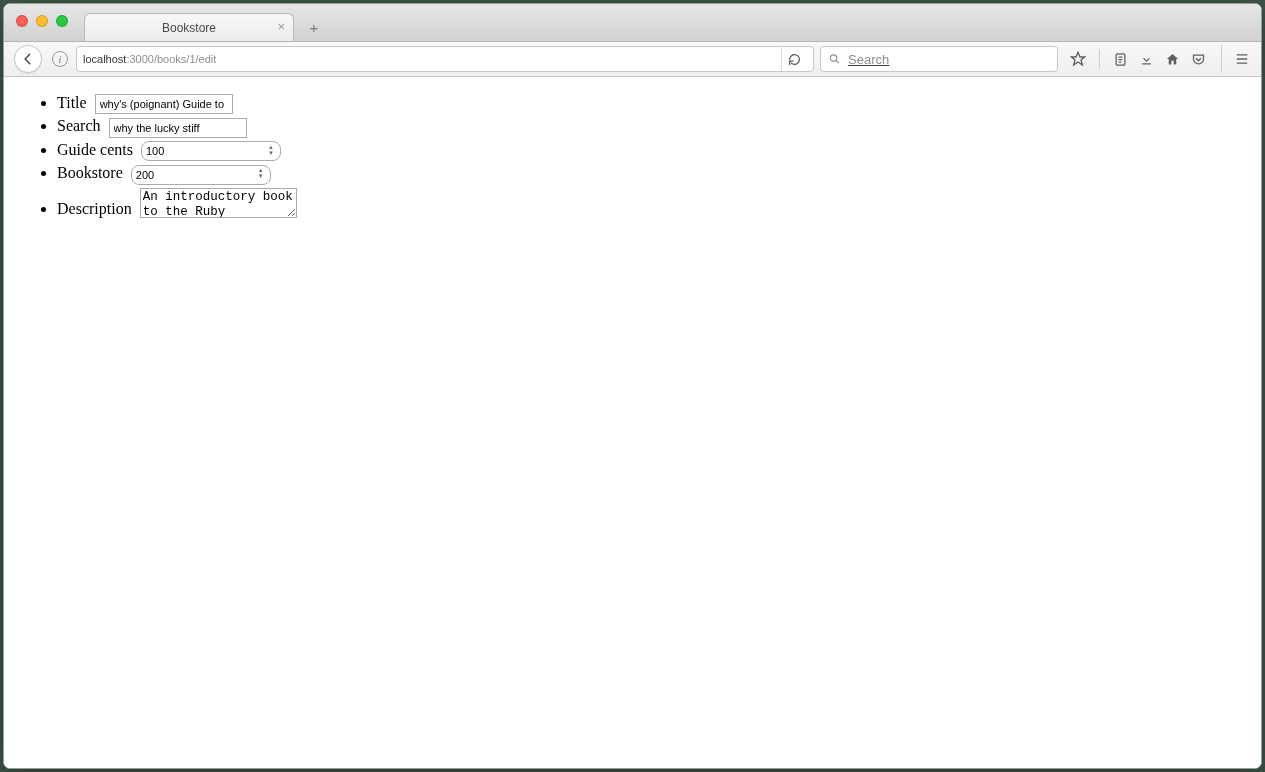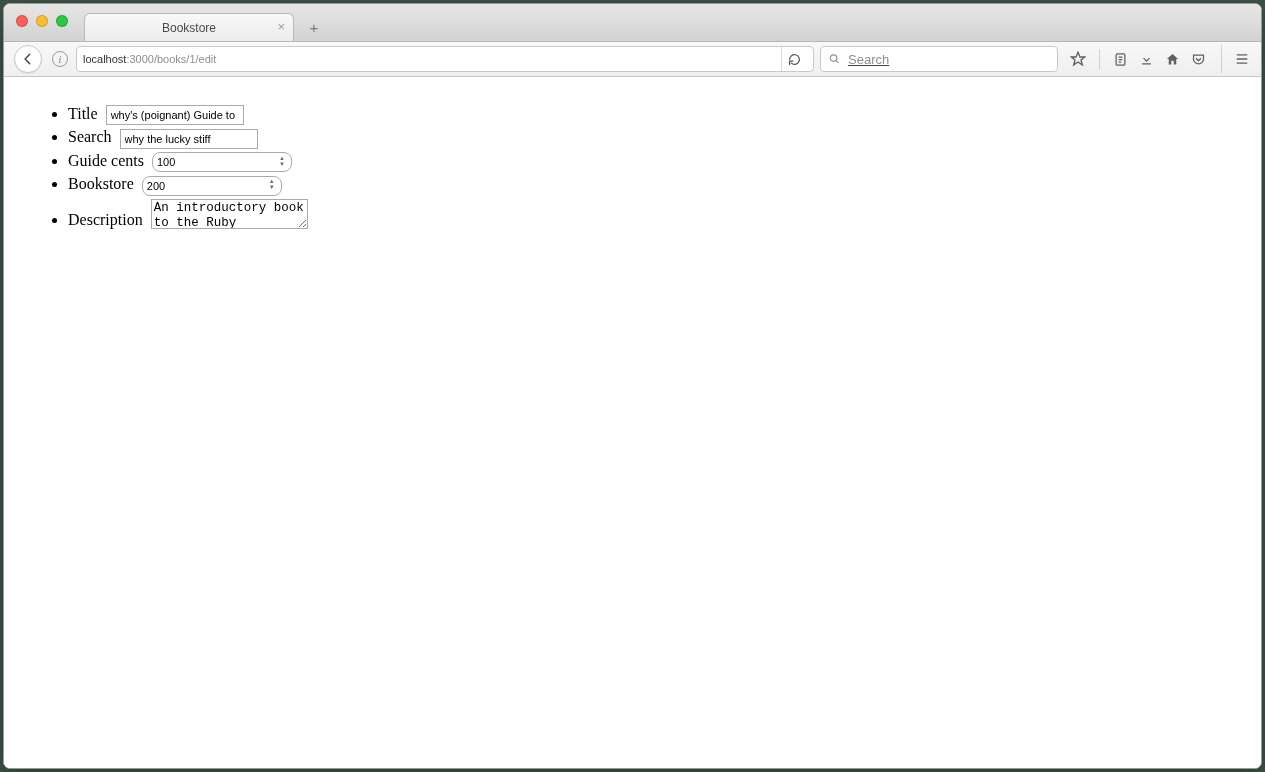--- a/index.html
+++ b/index.html
@@ -143,21 +143,21 @@
     width:30px;height:28px;display:flex;align-items:center;justify-content:center;
     border-left:1px solid #cfcfcf;margin-left:4px;padding-left:10px;
   }
   
   .content {
     flex:1;overflow:auto;background:#fff;
     font-family:"Times New Roman",Times,serif;
     font-size:16px;color:#000;
     padding:12px 8px;
   }
-  .content ul{margin:16px;padding-left:40px;}
+  .content ul{margin:5px;padding-left:40px;}
   .content li{margin:3px 0;list-style:disc;}
   .content label{margin-right:4px;}
   .text-input, .num-input, .ta-input {
     font-family:Arial,Helvetica,sans-serif;
     font-size:11px;
     background:#fff;border:1px solid #aaa;
     padding:2px 4px;vertical-align:middle;
   }
   .text-input{height:20px;width:138px;}
   .num-input{height:20px;width:140px;font-family:Arial;border-radius:8px;}

